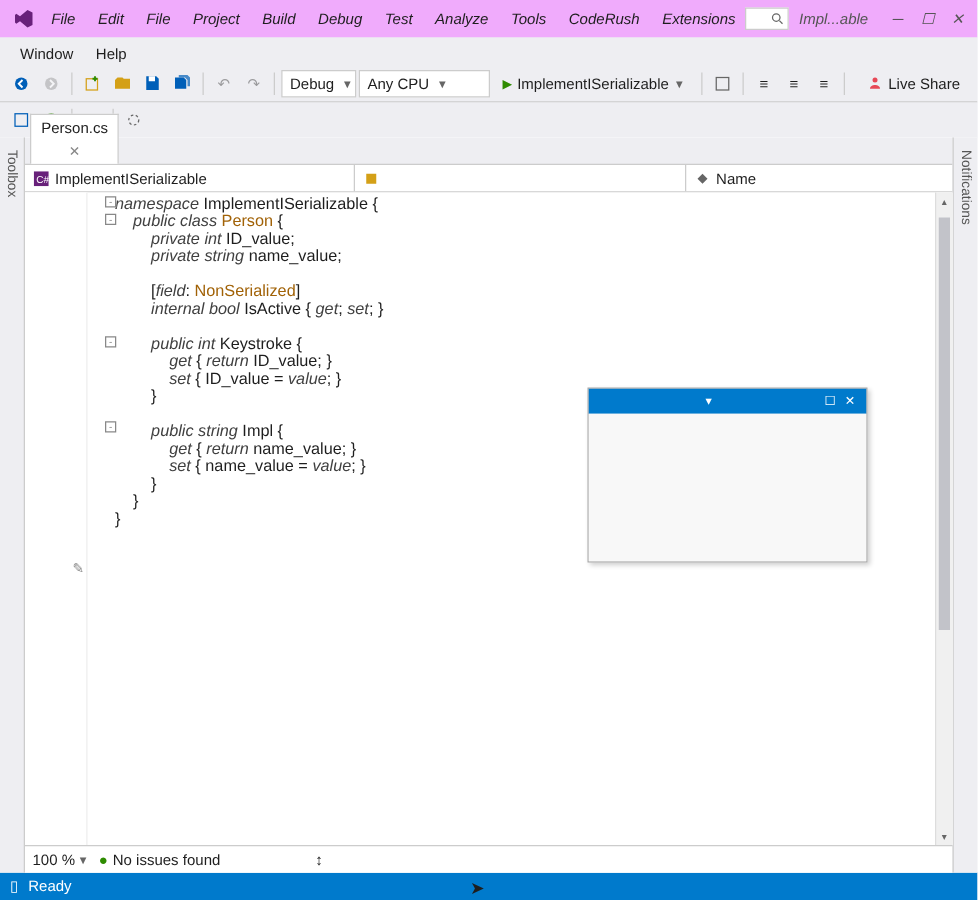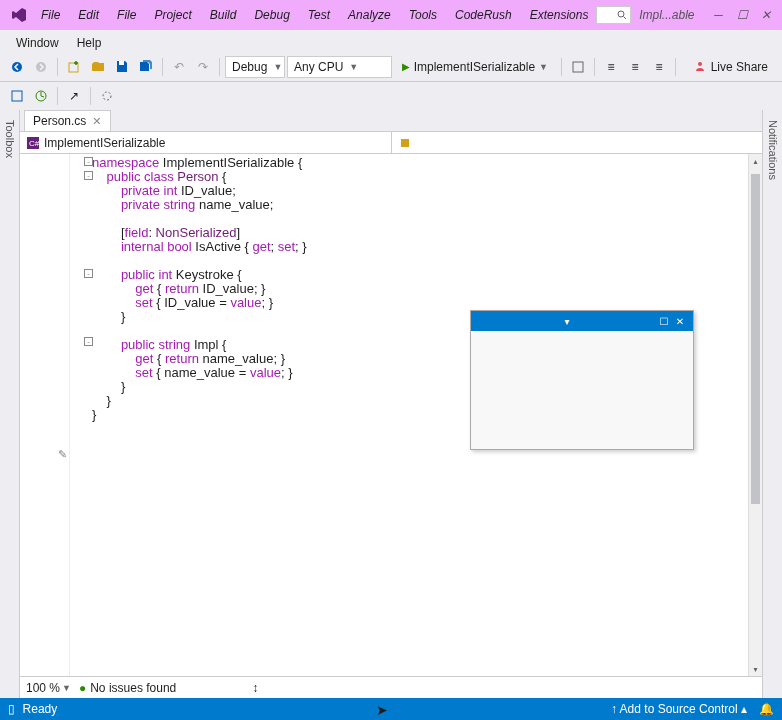--- a/index.html
+++ b/index.html
@@ -27,36 +27,36 @@
 .liveshare { margin-left: auto; display: flex; align-items: center; gap: 4px; padding: 0 8px; cursor: pointer; justify-content: center; }
 
 .toolbar2 { height: 28px; background: #eeeef2; display: flex; align-items: center; padding: 0 6px; gap: 2px; }
 
 .main-area { flex: 1; display: flex; position: relative; background: #fff; }
 .side-tab { width: 20px; background: #eeeef2; border-right: 1px solid #ccc; display: flex; flex-direction: column; align-items: center; padding-top: 6px; }
 .side-tab-text { writing-mode: vertical-rl; font-size: 11px; color: #555; padding: 4px 2px; cursor: pointer; }
 
 .editor-area { flex: 1; display: flex; flex-direction: column; background: #fff; }
 .tab-row { height: 22px; background: #eeeef2; display: flex; align-items: flex-end; padding-left: 4px; border-bottom: 1px solid #ccc; }
-.file-tab { background: #f5f5f5; border: 1px solid #ccc; border-bottom: none; padding: 3px 8px; display: flex; align-items: center; gap: 6px; font-size: 12px; cursor: pointer; }
+.file-tab { background: #f5f5f5; border: 1px solid #ccc; border-bottom: none; padding: 3px 8px; display: flex; align-items: center; gap: 6px; font-size: 12px; cursor: pointer; flex-direction: column; }
 .file-tab.active { background: #fff; }
 .tab-close { color: #888; cursor: pointer; font-size: 11px; }
 
 .nav-bar { height: 22px; display: flex; border-bottom: 1px solid #ccc; }
 .nav-dropdown { flex: 1; display: flex; align-items: center; padding: 0 6px; border-right: 1px solid #ccc; cursor: pointer; font-size: 12px; gap: 4px; }
 .nav-dropdown:last-child { border-right: none; }
 .nav-icon { width: 14px; height: 14px; display: inline-flex; align-items: center; justify-content: center; font-size: 10px; }
 
 .code-editor { flex: 1; display: flex; font-family: Consolas, monospace; font-size: 13px; background: #fff; position: relative; }
 .gutter { width: 50px; background: #fff; border-right: 1px solid #eee; position: relative; }
 .outline-col { position: absolute; left: 52px; top: 0; bottom: 0; width: 14px; }
 .outline-box { position: absolute; width: 9px; height: 9px; border: 1px solid #888; background: #fff; font-size: 8px; line-height: 7px; text-align: center; color: #888; cursor: pointer; left: 12px; }
 .code-lines { flex: 1; padding: 2px 0 2px 22px; white-space: pre; line-height: 14px; }
-.kw { color: #a21caf; }
-.type { color: #701a75; }
+.kw { color: #404040; font-style: italic; }
+.type { color: #a16207; }
 
 .scrollbar-v { width: 14px; background: #f0f0f0; border-left: 1px solid #ddd; position: relative; }
 .scroll-thumb { position: absolute; left: 2px; right: 2px; background: #c2c3c9; }
 .scroll-arrow { height: 14px; display: flex; align-items: center; justify-content: center; font-size: 8px; color: #666; cursor: pointer; }
 
 .popup { position: absolute; top: 156px; left: 450px; width: 224px; background: #f6f6f6; border: 1px solid #aaa; box-shadow: 2px 2px 4px rgba(0,0,0,0.2); }
 .popup-title { background: #007acc; color: #fff; padding: 3px 6px; font-size: 12px; display: flex; align-items: center; }
 .popup-title span:first-child { flex: 1; }
 .popup-btn { width: 14px; height: 14px; display: flex; align-items: center; justify-content: center; cursor: pointer; margin-left: 2px; font-size: 10px; }
 .popup-body { height: 118px; background: #f8f8f8; }
@@ -234,20 +234,28 @@
             </svg>
           </span>
         <span>ImplementISerializable</span>
       </div>
       <div class="nav-dropdown">
         <span class="nav-icon">
             <svg width="12" height="12">
               <rect x="2" y="2" width="8" height="8" fill="#d4a017"></rect>
             </svg>
           </span>
+      </div>
+      <div class="nav-dropdown" style="flex:0.8">
+        <span class="nav-icon">
+            <svg width="12" height="12">
+              <path d="M2 6l4-4 4 4-4 4z" fill="#666"></path>
+            </svg>
+          </span>
+        <span>Name</span>
       </div>
     </div>
 
     <div class="code-editor">
       <div class="gutter">
         <div class="pencil-icon">✎</div>
       </div>
       <div class="outline-col">
         <div class="outline-box" style="top:3px">-</div>
         <div class="outline-box" style="top:17px">-</div>
@@ -308,17 +316,13 @@
   <div class="right-tabs">
     <div class="side-tab-text">Notifications</div>
   </div>
 </div>
 
 <div class="statusbar">
   <div class="left">
     <span>▯</span>
     <span>Ready</span>
   </div>
-  <div class="right">
-    <span class="sb-item"><span>↑</span> <span>Add to Source Control</span> ▴</span>
-    <span class="sb-item">🔔</span>
-  </div>
 </div>
 
 </body></html>

